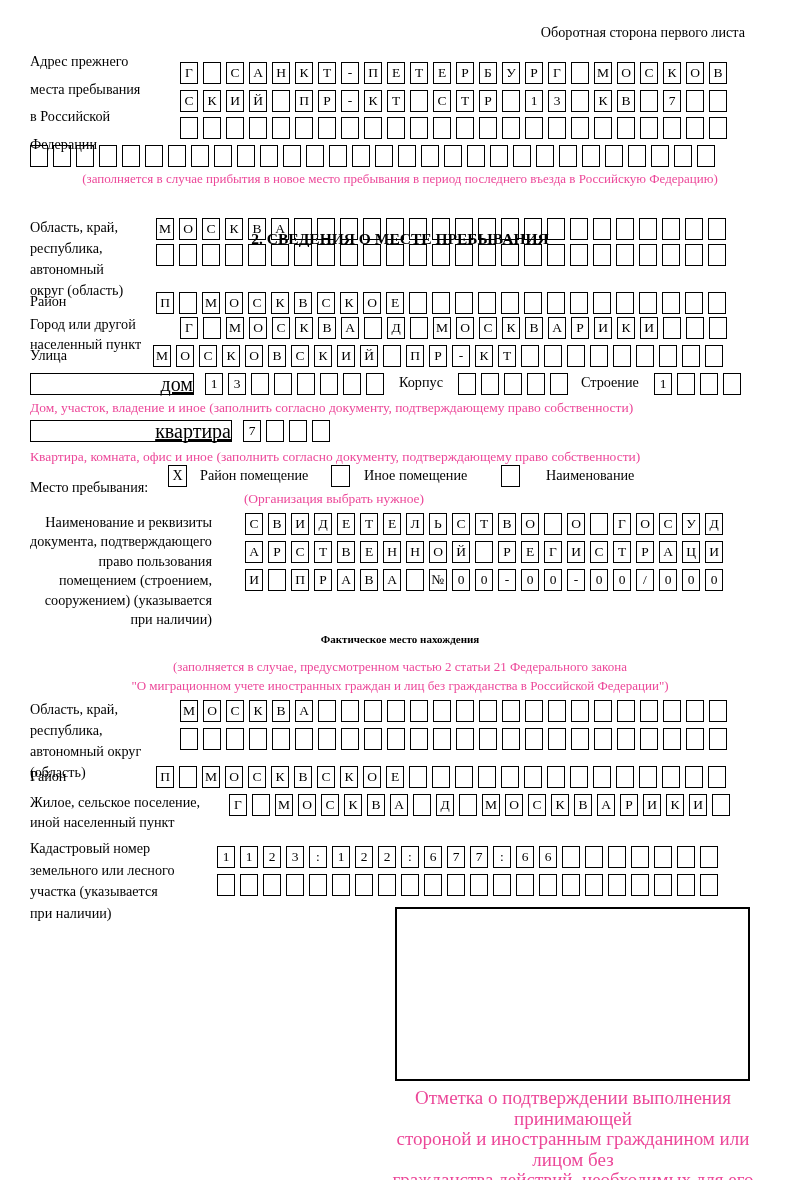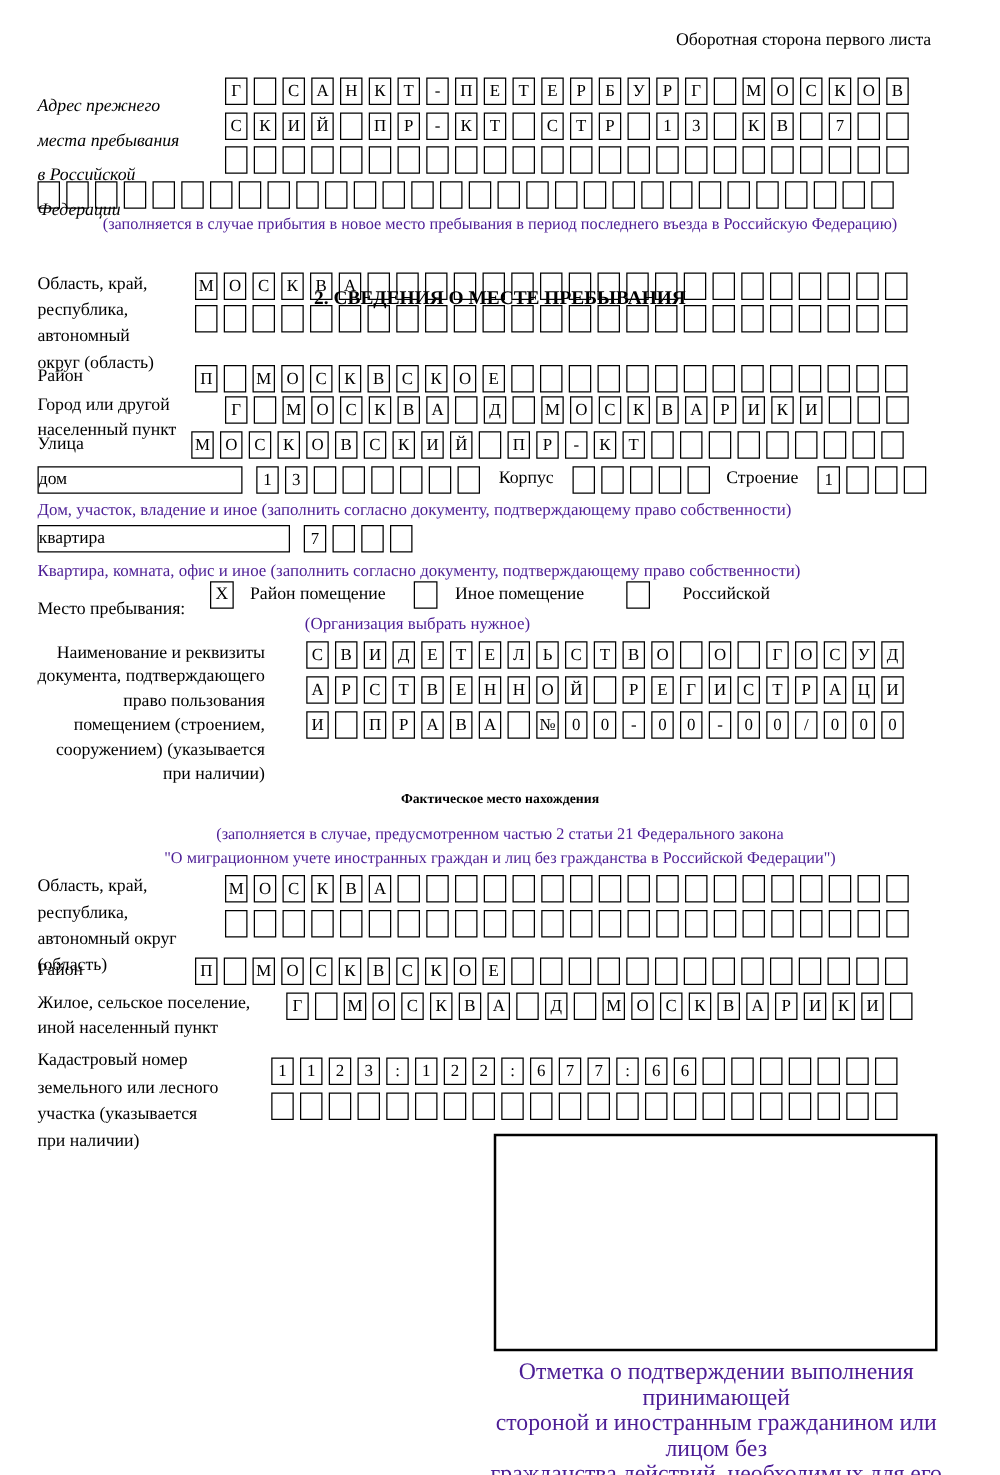--- a/index.html
+++ b/index.html
@@ -2,48 +2,48 @@
 <html><head>
 <meta charset="utf-8">
 <style>
   html,body{margin:0;padding:0;background:#fff;}
   .page{
     position:relative;width:800px;height:1180px;background:#fff;color:#000;
     font-family:"Liberation Serif","DejaVu Serif",serif;overflow:hidden;
   }
   .abs{position:absolute;}
   .label{font-size:14.2px;white-space:pre-line;color:#000;}
-  .note{font-size:13px;color:#4c1d95;}
+  .note{font-size:13px;color:#ec4899;}
   .centered{left:0;width:800px;text-align:center;}
   .title{font-weight:bold;font-size:15.5px;margin-top:40px;}
   .subtitle{font-weight:bold;font-size:11px;}
   .cells{display:flex;gap:5px;}
   .cell{
     flex:0 0 16px;width:16px;height:20px;border:1.6px solid #000;
     font-size:13.5px;line-height:20px;text-align:center;overflow:hidden;
   }
   .widebox{
-    border:1.6px solid #000;text-align:left;font-size:14px;
-    height:20px;line-height:20px;
+    border:1.6px solid #000;text-align:right;font-size:20px;
+    height:20px;line-height:20px;text-decoration:underline;
   }
   .checkbox{
     display:inline-block;width:17px;height:20px;border:1.6px solid #000;
     font-size:14px;line-height:20px;text-align:center;vertical-align:middle;
   }
   .stampbox{border:2px solid #000;background:#fff;}
   .pre{white-space:pre-line;}
 </style>
 </head>
 <body>
 
 <div class="page">
 
   <div class="abs label" style="top:24px;right:55px;">Оборотная сторона первого листа</div>
 
-  <div class="abs label" style="left:30px;top:72px;line-height:27.5px;font-style:italic;">Адрес прежнего
+  <div class="abs label" style="left:30px;top:48px;line-height:27.5px;">Адрес прежнего
 места пребывания
 в Российской
 Федерации</div>
   <div class="abs cells" style="left:180px;top:62px;">
       <span class="cell">Г</span>
       <span class="cell"></span>
       <span class="cell">С</span>
       <span class="cell">А</span>
       <span class="cell">Н</span>
       <span class="cell">К</span>
@@ -336,21 +336,21 @@
       <span class="cell"></span>
     </div>
   <div class="abs note" style="left:30px;top:449px;font-size:13.5px;">Квартира, комната, офис и иное (заполнить согласно документу, подтверждающему право собственности)</div>
 
   <div class="abs label" style="left:30px;top:467px;margin-top:12px;">Место пребывания:</div>
   <span class="abs checkbox" style="left:168px;top:465px;">X</span>
   <div class="abs label" style="left:200px;top:467px;">Район помещение</div>
   <span class="abs checkbox" style="left:331px;top:465px;"></span>
   <div class="abs label" style="left:364px;top:467px;">Иное помещение</div>
   <span class="abs checkbox" style="left:501px;top:465px;"></span>
-  <div class="abs label" style="left:546px;top:467px;">Российской</div>
+  <div class="abs label" style="left:546px;top:467px;">Наименование</div>
   <div class="abs note" style="left:134px;top:491px;width:400px;text-align:center;font-size:13.5px;">(Организация выбрать нужное)</div>
 
   <div class="abs label" style="left:30px;top:513px;line-height:19.4px;text-align:right;">Наименование и реквизиты
 документа, подтверждающего
 право пользования
 помещением (строением,
 сооружением) (указывается
 при наличии)</div>
   <div class="abs cells" style="left:245px;top:513px;">
       <span class="cell">С</span>

